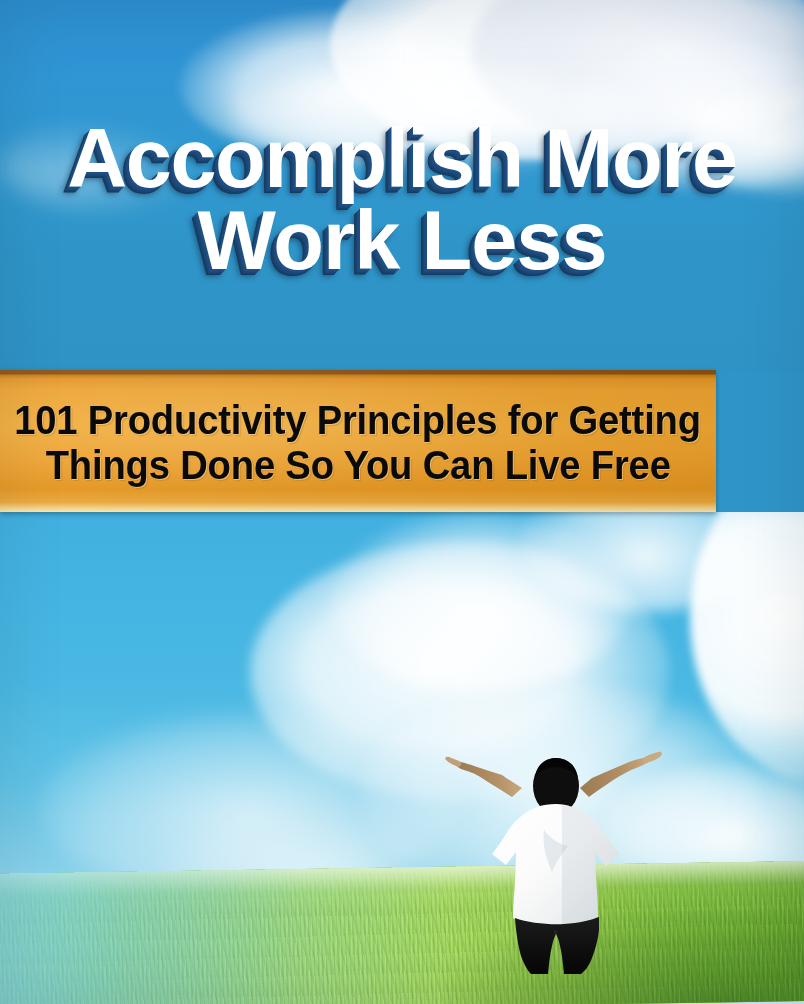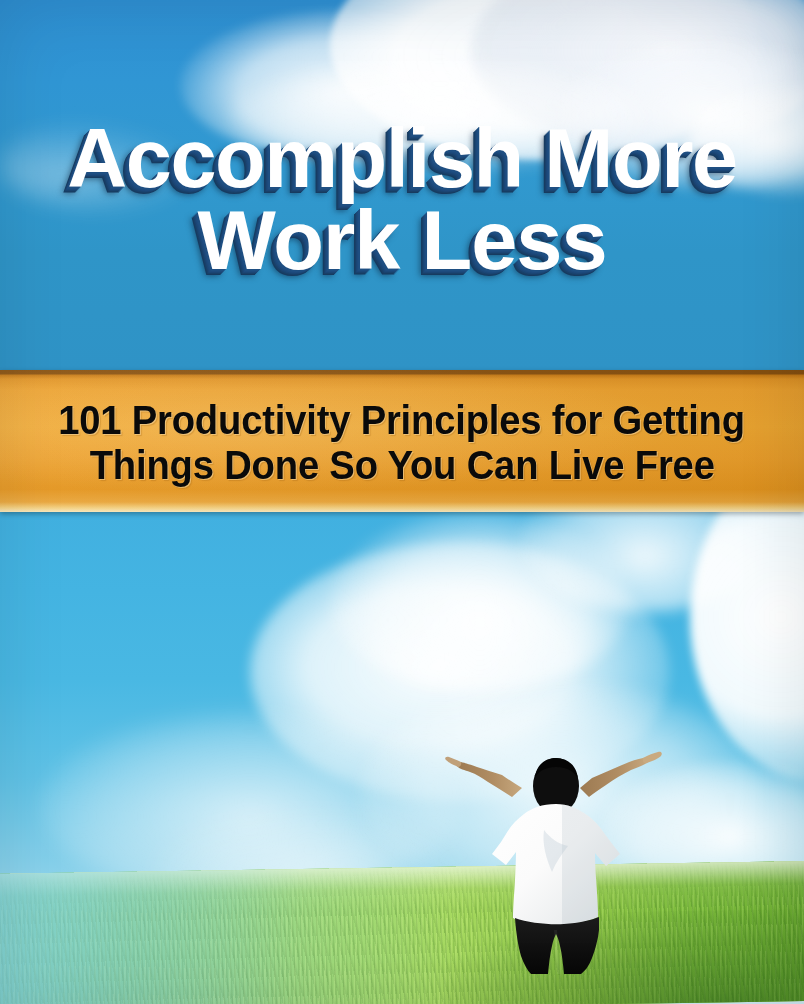--- a/index.html
+++ b/index.html
@@ -83,21 +83,21 @@
       -4px 4px 0 #1b4574,
       -5px 5px 0 #194068,
       -6px 6px 0 #173b60,
       -7px 7px 6px rgba(10,30,55,.55);
   }
   .title-line.l1{font-size:83px;}
   .title-line.l2{font-size:83px;margin-top:6px;letter-spacing:-1.5px;}
 
   
   .banner{
-    position:absolute;left:0;top:370px;width:804px;height:142px;
+    position:absolute;left:0;top:370px;width:716px;height:142px;
     z-index:8;
     background:
       linear-gradient(180deg,
         #8a5210 0px, #8a5210 4px,
         #c87b16 5px, #e29526 9px,
         #eda22f 14%, #f0a831 40%,
         #eda02b 62%, #e5961f 84%,
         #eaa63a 93%,
         #f4d07f 97%, #f8e7bb 100%);
     box-shadow:0 2px 5px rgba(0,0,0,.30);

